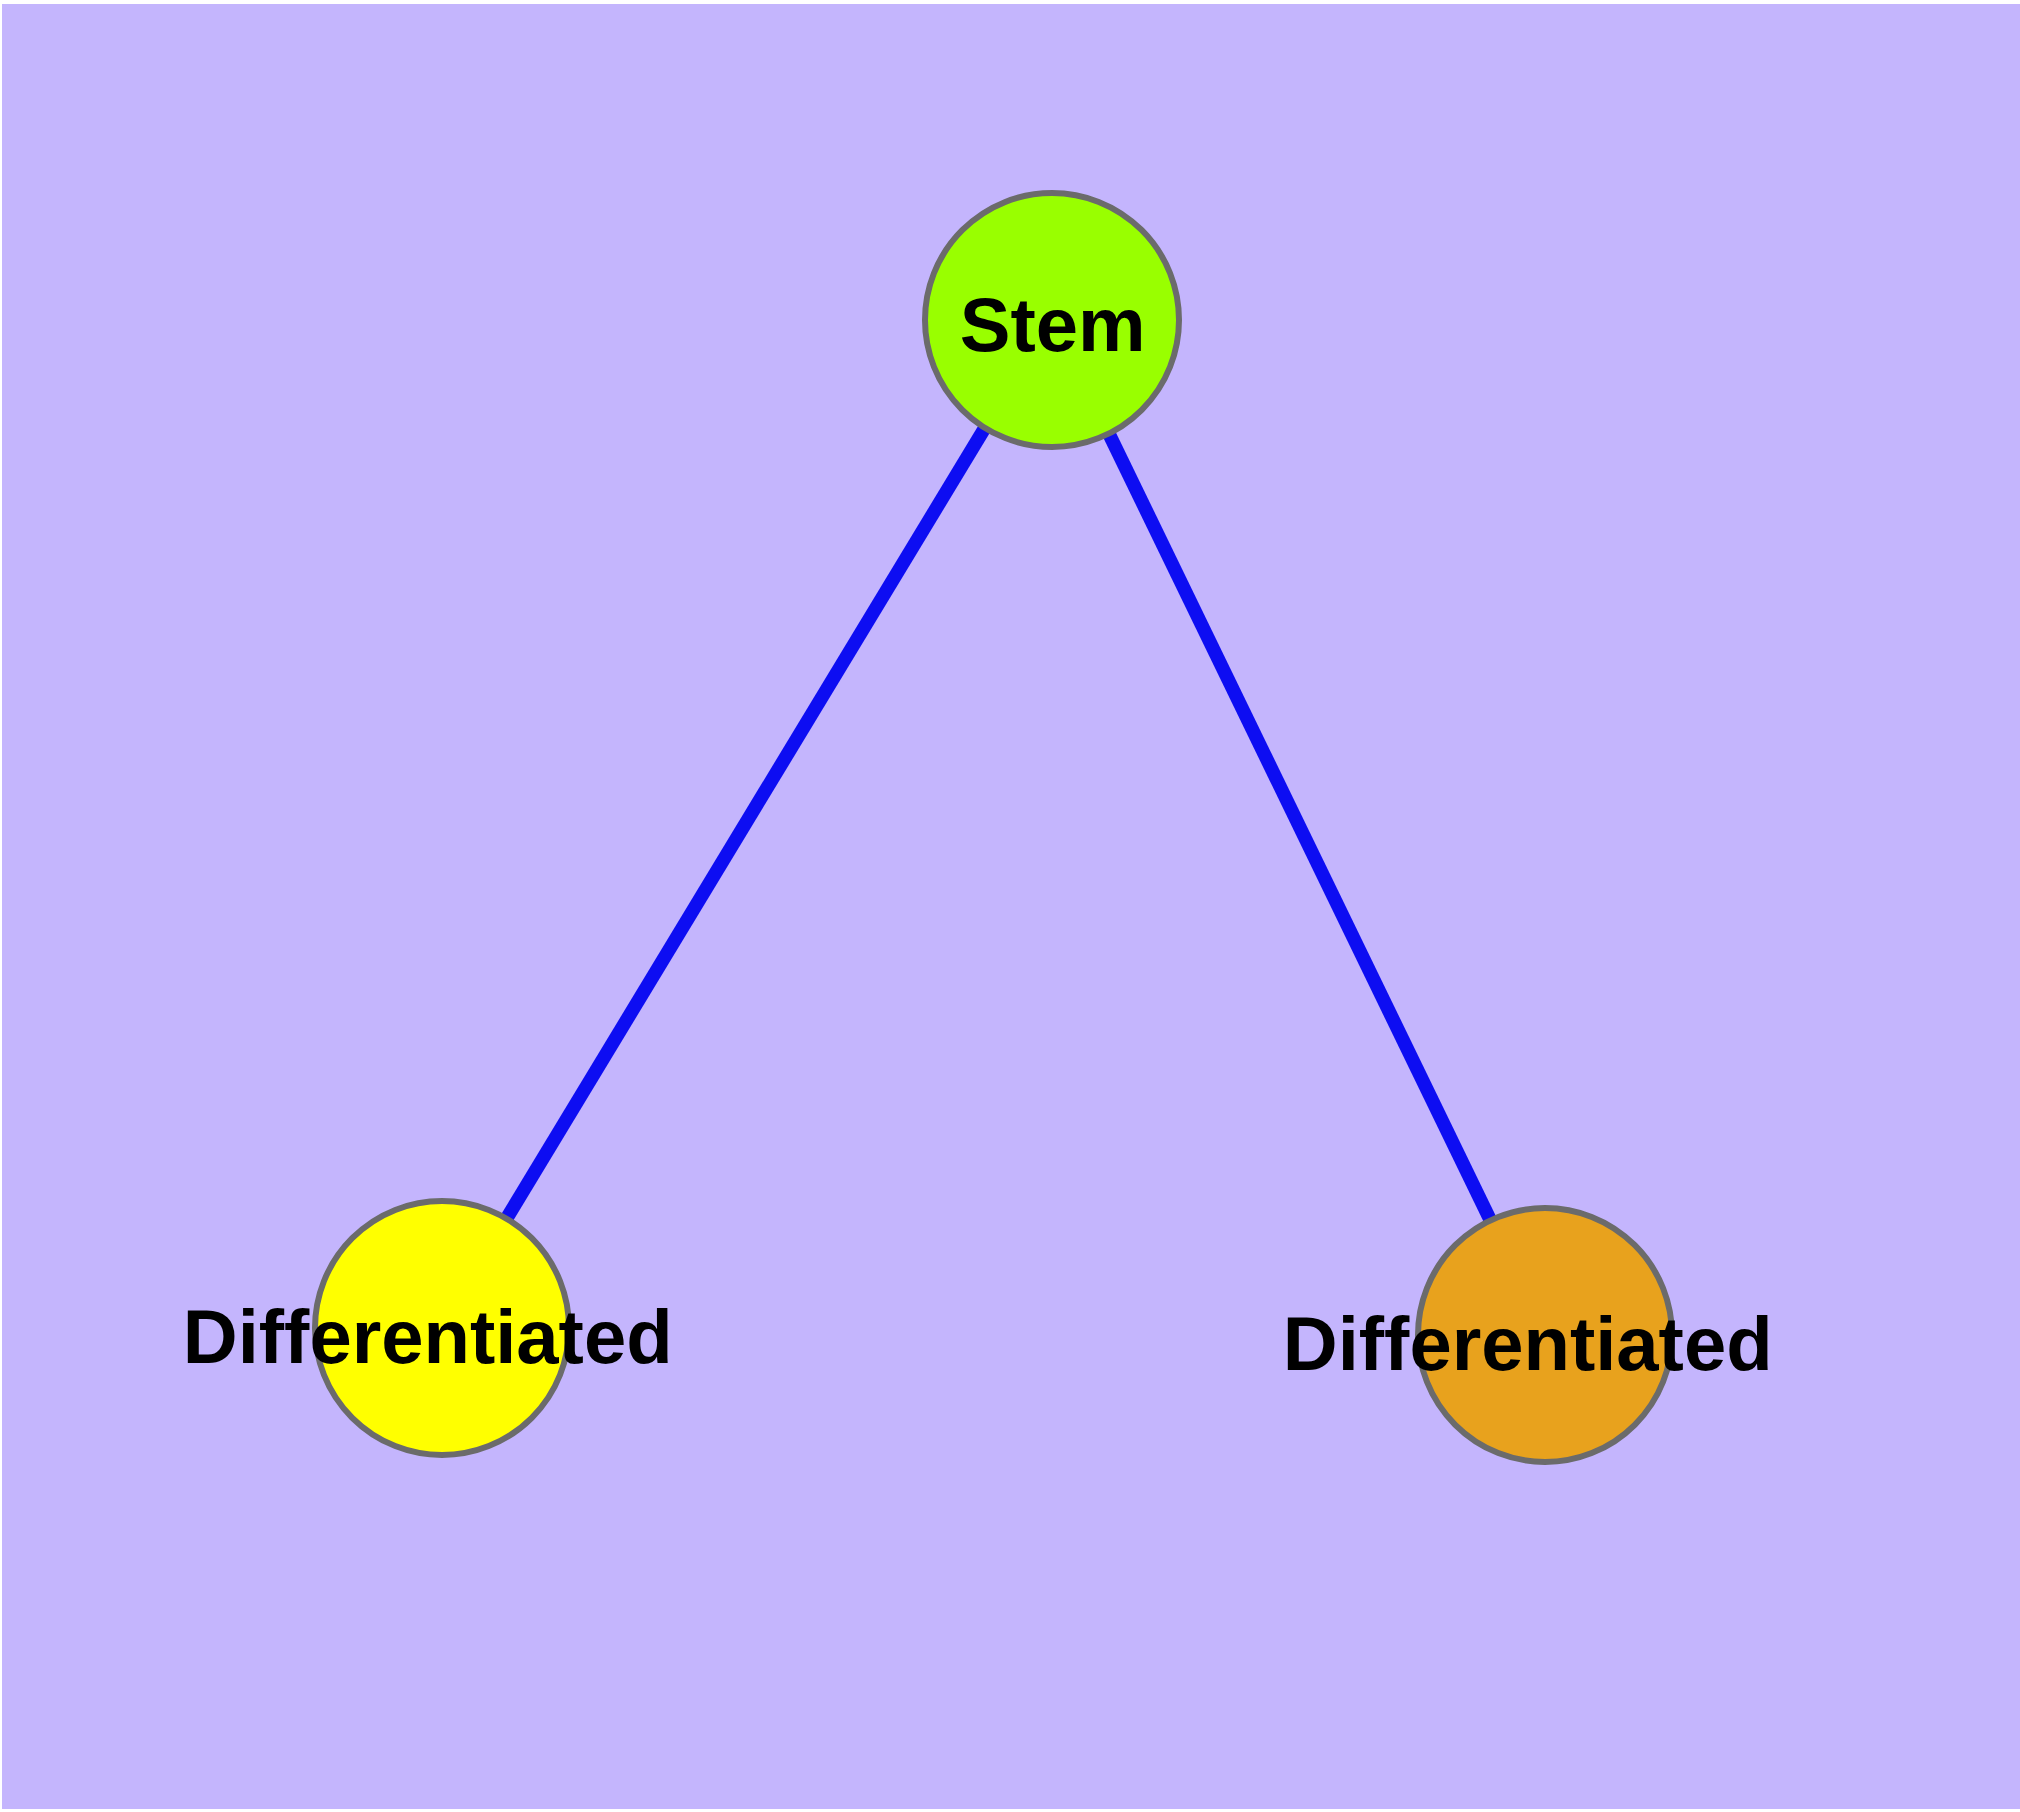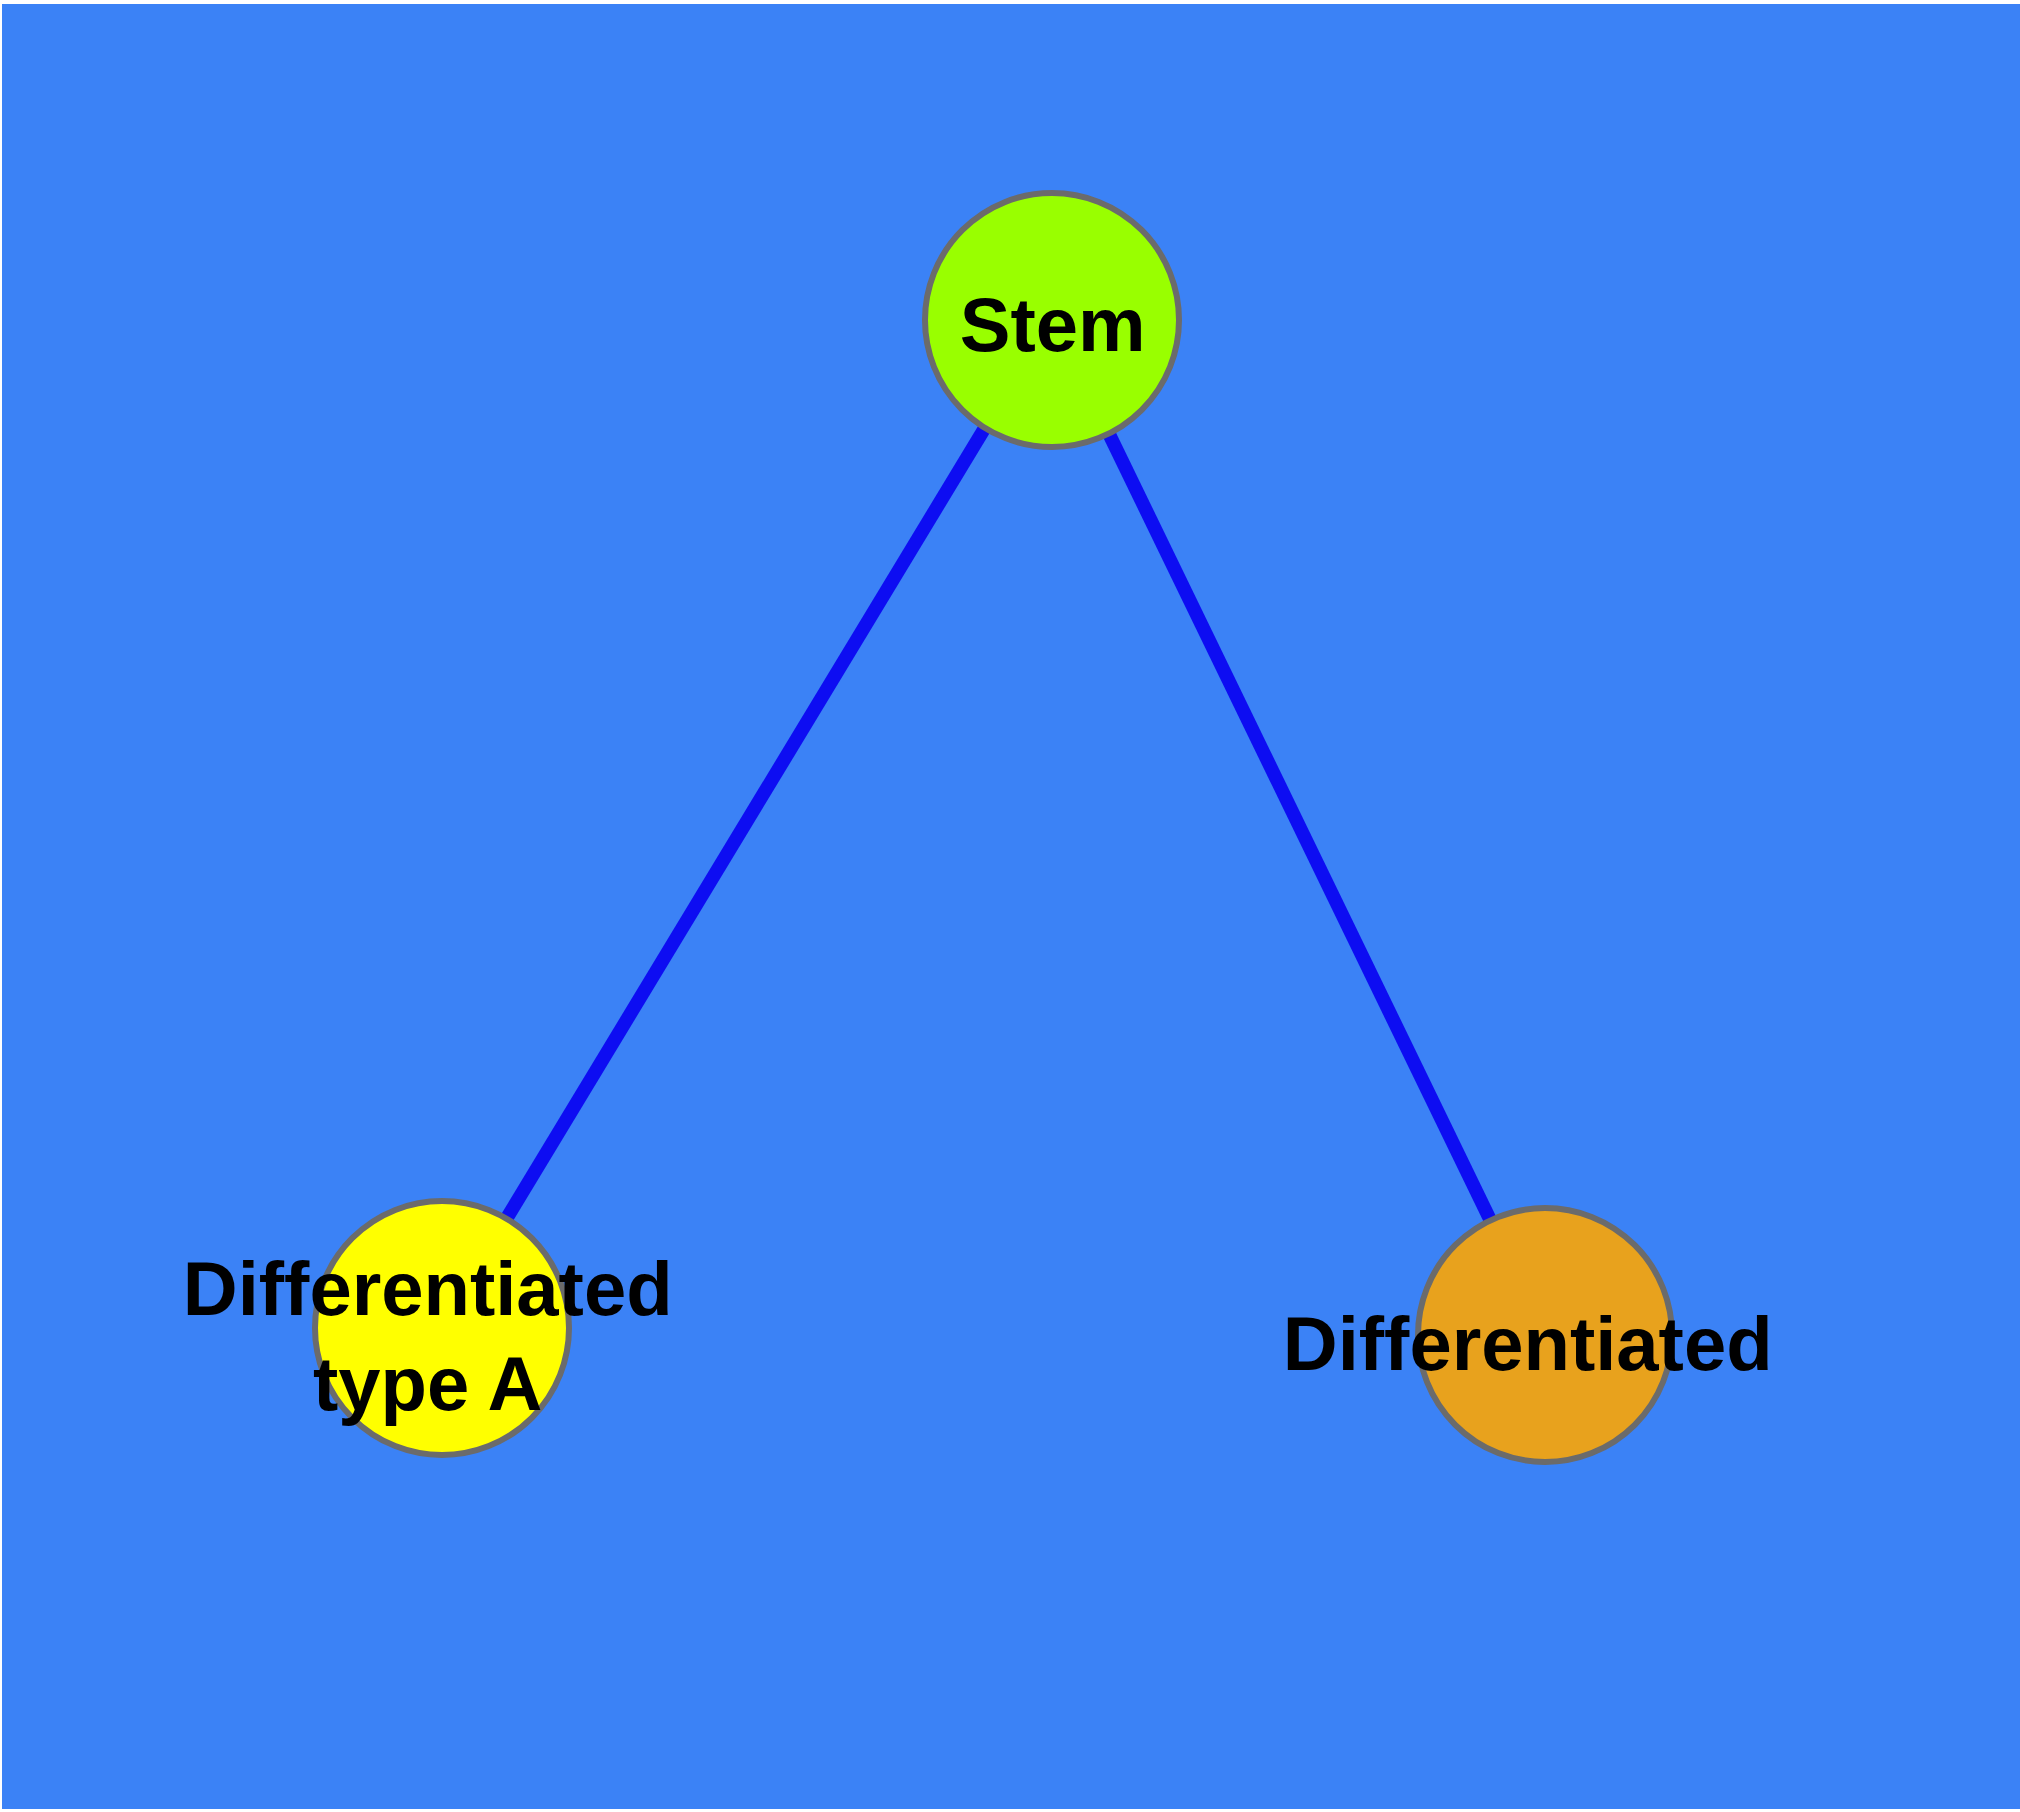--- a/index.html
+++ b/index.html
@@ -56,38 +56,37 @@
     letter-spacing: 0px;
   }
   .label-stem  { left: 1051px; top: 320px; }
   .label-typeA { left: 426px;  top: 1332px; }
   .label-typeB { left: 1526px; top: 1339px; }
 </style>
 </head>
 <body>
 
 <div class="page">
-  <div class="canvas" data-bind-style="background-color:diagram.background_color" style="background-color: #3b82f6;">
+  <div class="canvas" data-bind-style="background-color:diagram.background_color" style="background-color: #c4b5fd;">
 
     <svg class="edges-svg" viewBox="0 0 2382 2129">
       <line x1="1239" y1="369" x2="519" y2="1559" stroke-width="16" stroke="#0d0df2"></line>
       <line x1="1239" y1="369" x2="1820" y2="1567" stroke-width="16" stroke="#0d0df2"></line>
     </svg>
 
     <div class="node node-stem" data-bind-style="background-color:diagram.nodes.0.fill" style="background-color: rgb(153, 255, 0);"></div>
 
     <div class="node node-typeA" data-bind-style="background-color:diagram.nodes.1.fill" style="background-color: rgb(255, 255, 0);"></div>
 
     <div class="node node-typeB" data-bind-style="background-color:diagram.nodes.2.fill" style="background-color: rgb(232, 162, 29);"></div>
 
     <div class="node-label label-stem" data-bind="diagram.nodes.0.label">Stem</div>
 
     <div class="node-label label-typeA">
       <div data-bind="diagram.nodes.1.label_line1">Differentiated</div>
-      <div data-bind="diagram.nodes.1.label_line2">type A</div>
     </div>
 
     <div class="node-label label-typeB">
       <div data-bind="diagram.nodes.2.label_line1">Differentiated</div>
     </div>
 
   </div>
 </div>
 
 

